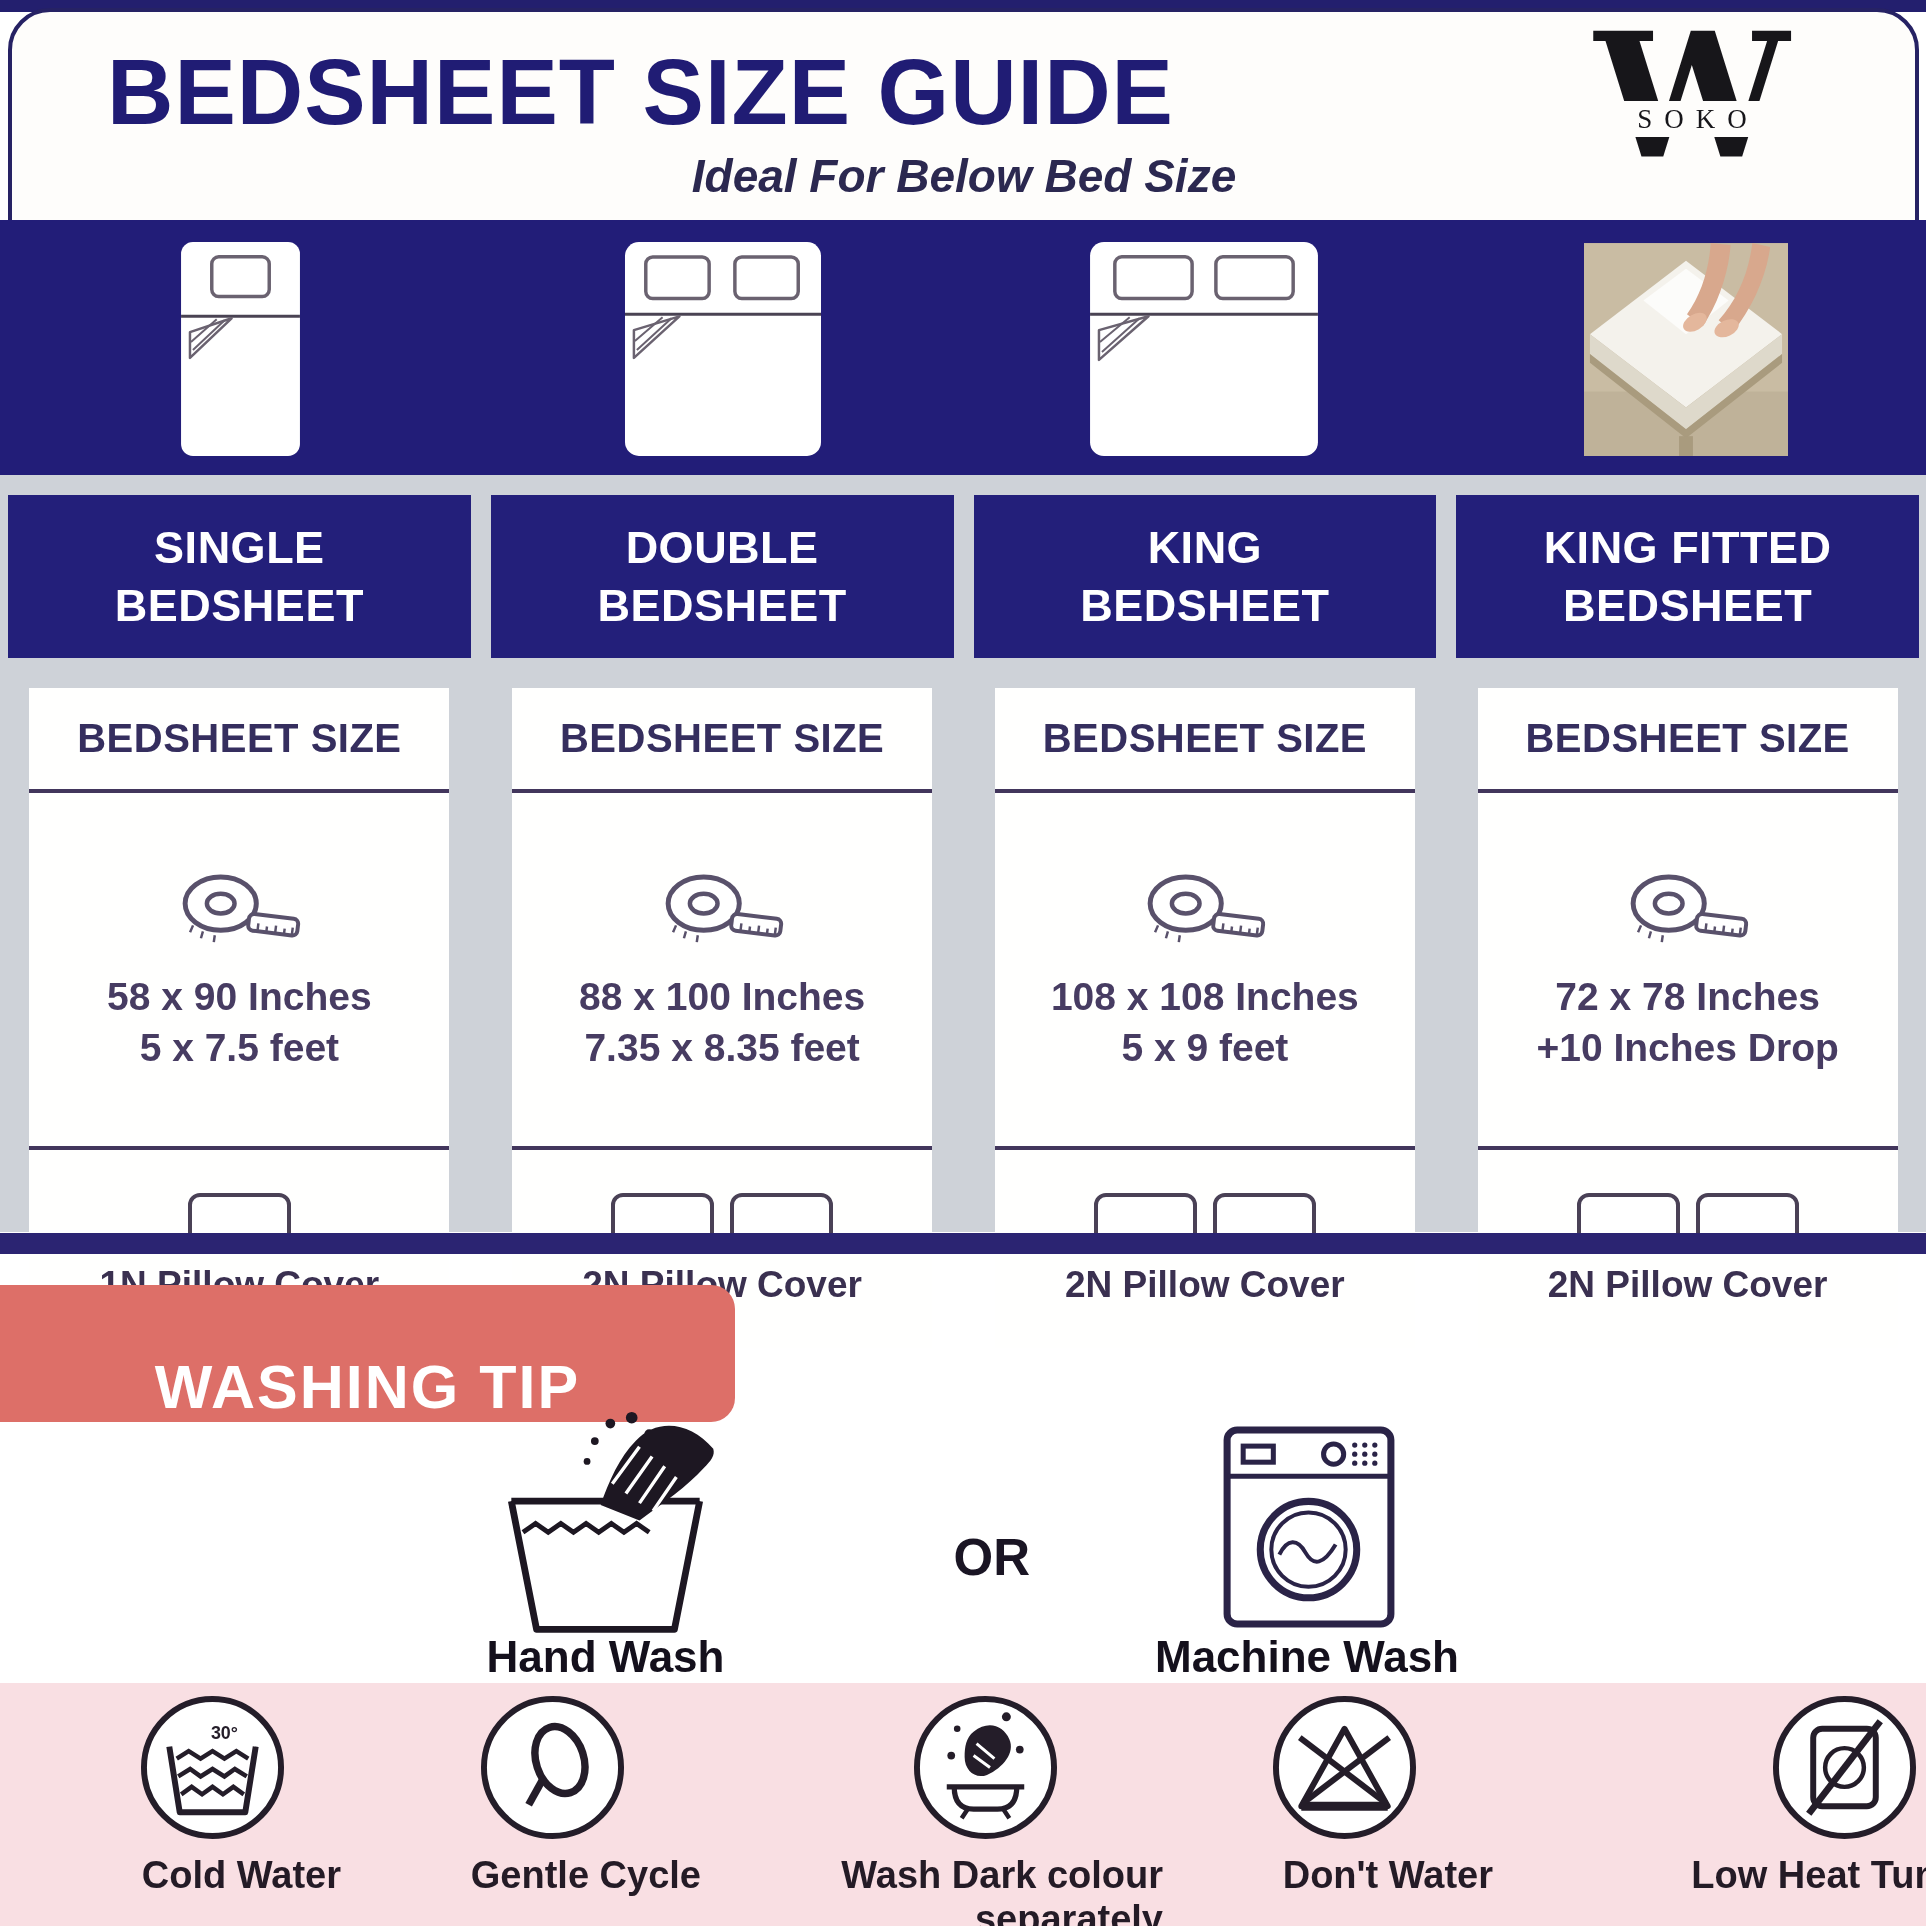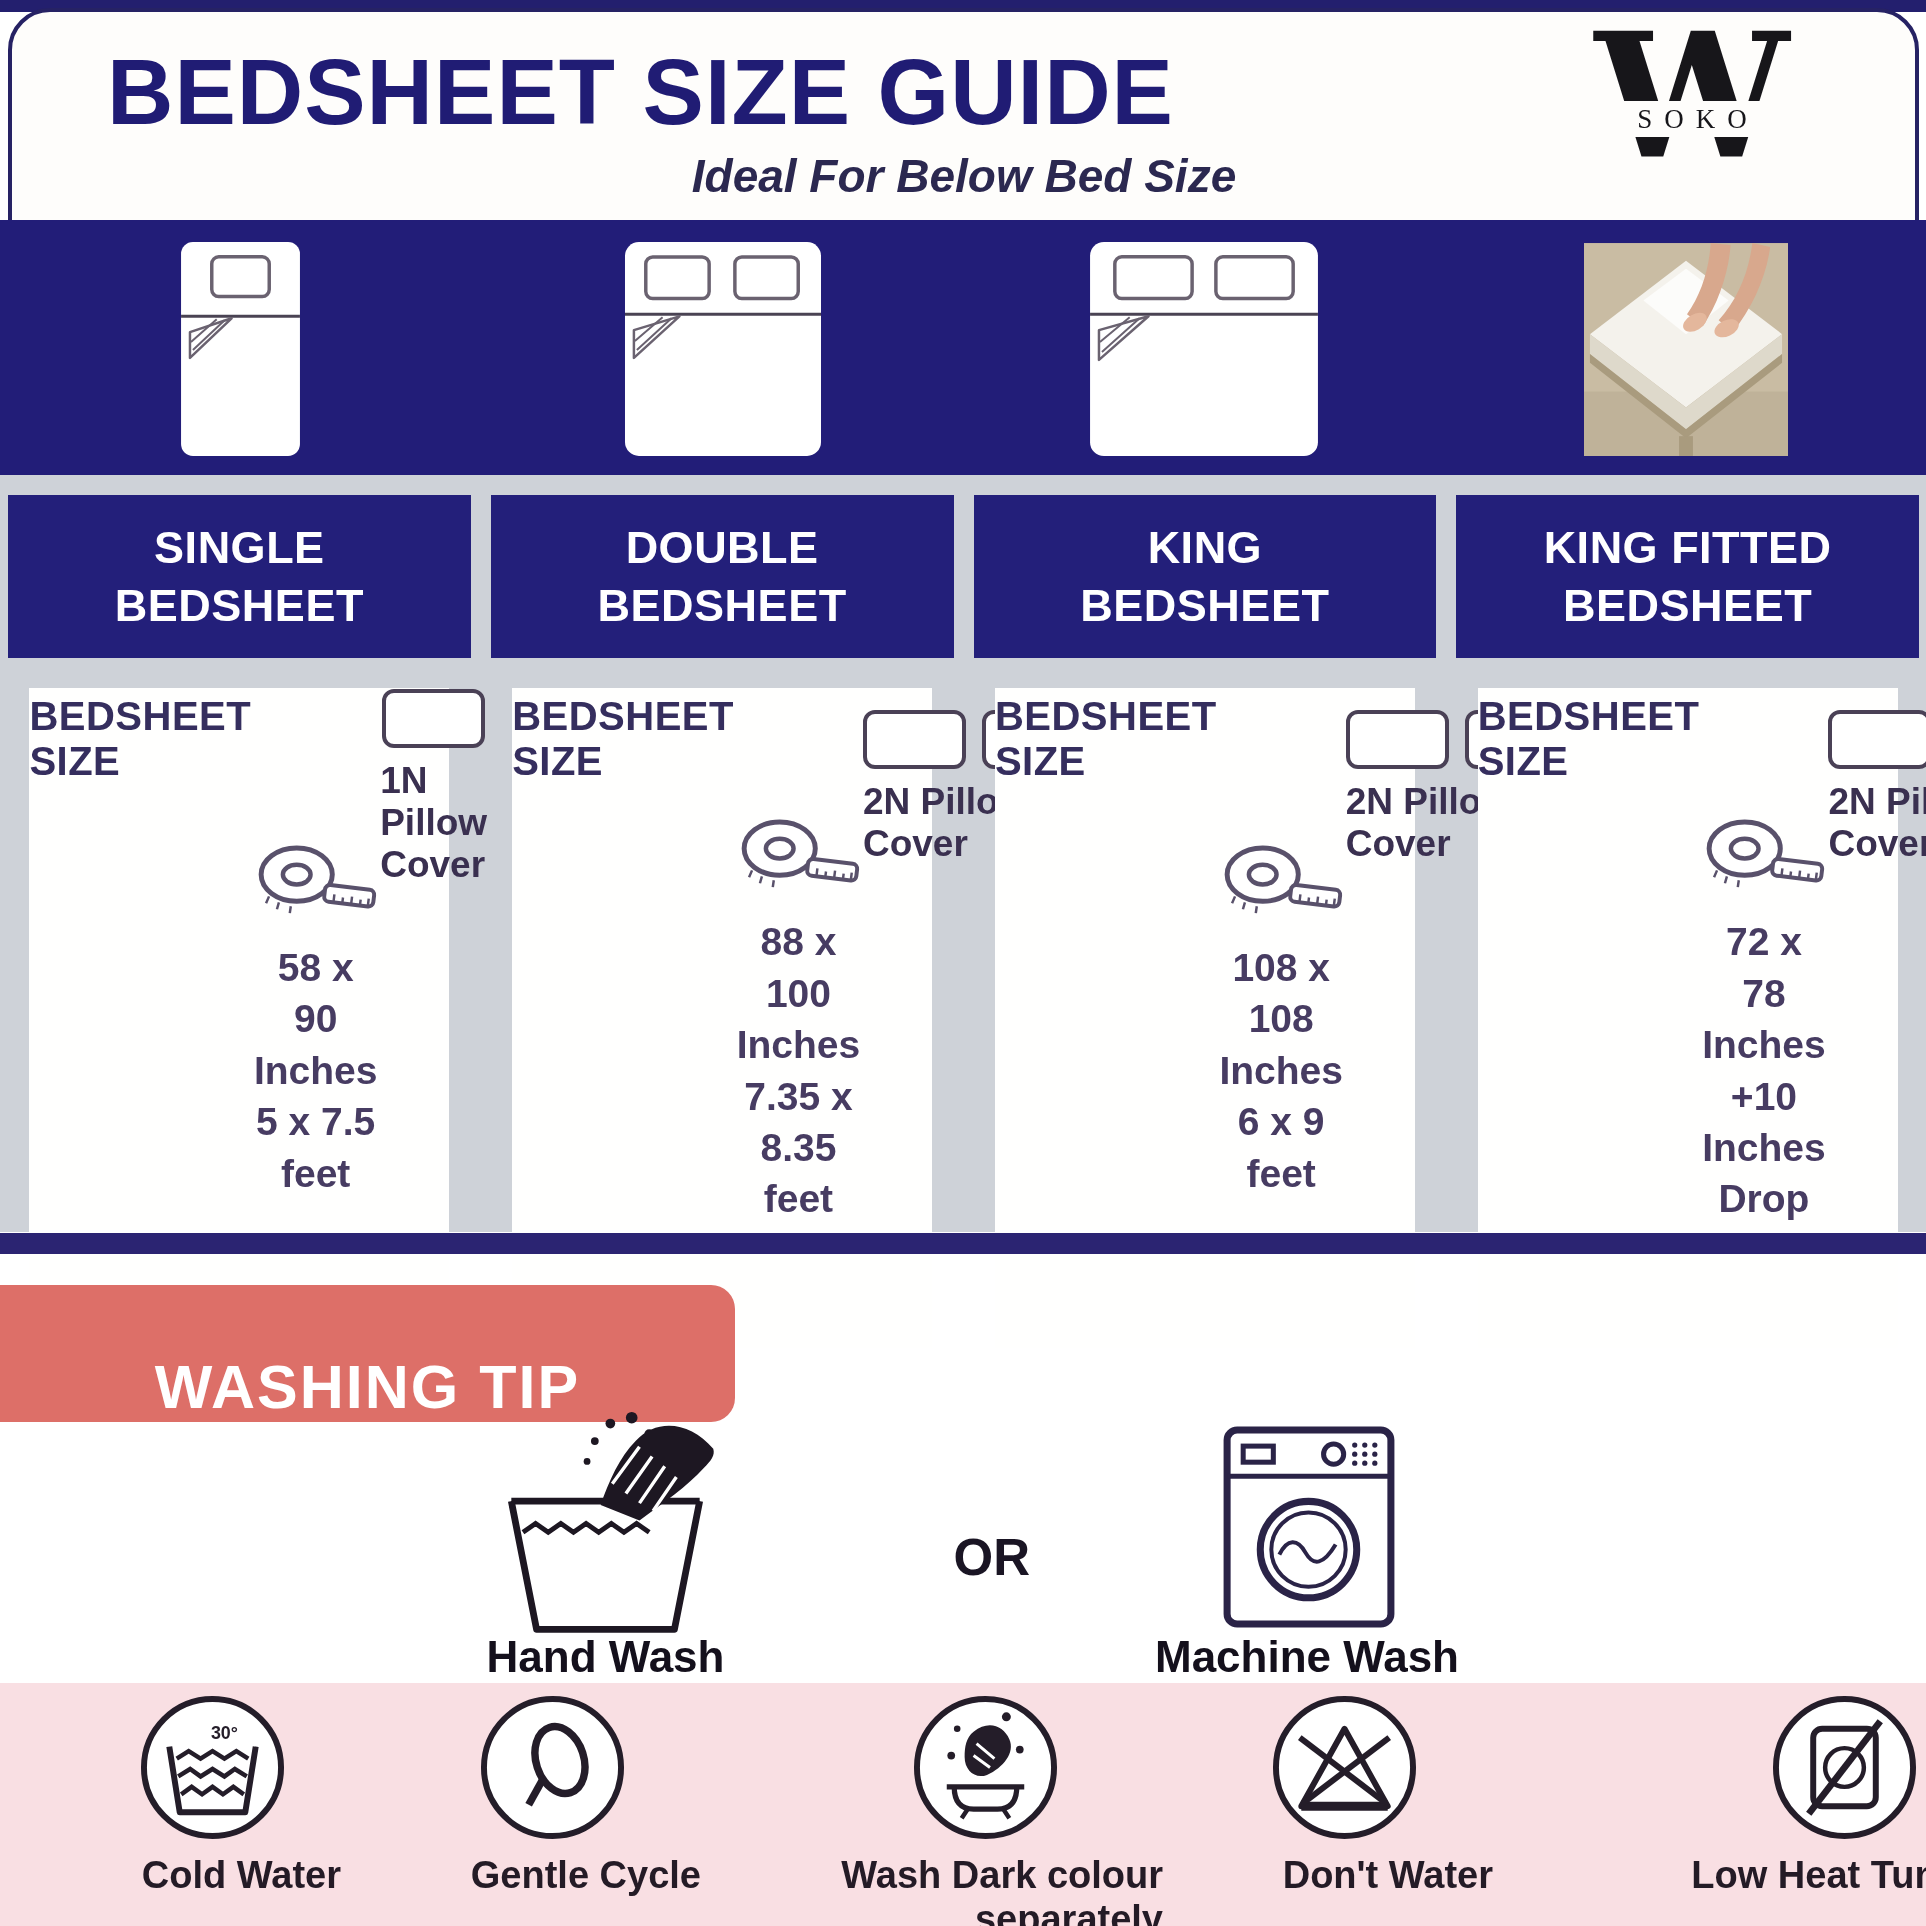--- a/index.html
+++ b/index.html
@@ -43,21 +43,21 @@
   .gray-region{position:absolute;top:475px;left:0;width:1927px;height:757px;background:#ced2d8;}
   .col-headers{position:absolute;top:495px;left:8px;width:1911px;height:163px;display:flex;gap:20px;border-radius:19px;}
   .col-header{
     flex:1;background:#231f7a;color:#ffffff;display:flex;flex-direction:column;
     align-items:center;justify-content:center;font-weight:800;font-size:45px;
     line-height:1.28;letter-spacing:0.5px;text-align:center;
   }
   .cards{position:absolute;top:688px;left:8px;width:1911px;height:525px;display:flex;gap:20px;}
   .card-slot{flex:1;display:flex;justify-content:center;}
   .card{
-    width:420px;height:660px;background:#fffffe;display:flex;
+    width:420px;height:660px;background:#fffffe;display:flex;flex-direction:column;
   }
   .card-title{
     height:101px;display:flex;align-items:center;justify-content:center;
     font-size:40px;font-weight:800;letter-spacing:0.5px;color:#352e5e;
   }
   .card-hr{height:4px;background:#42365c;}
   .card-mid{
     flex:1;display:flex;flex-direction:column;align-items:center;justify-content:center;
     padding:14px 0 10px 0;
   }
@@ -262,21 +262,21 @@
             <ellipse cx="46" cy="34" rx="36" ry="27" fill="#ffffff" stroke="#59516b" stroke-width="5"></ellipse>
             <ellipse cx="46" cy="34" rx="14" ry="10" fill="#ffffff" stroke="#59516b" stroke-width="4.5"></ellipse>
             <path d="M18,56 l-3,7 M28,62 l-2,7 M40,66 l-1,7" stroke="#59516b" stroke-width="2.5"></path>
             <g transform="rotate(7 100 56)">
               <rect x="74" y="47" width="50" height="17" rx="5" fill="#ffffff" stroke="#59516b" stroke-width="4"></rect>
               <path d="M84,56 v8 M93,58 v6 M102,56 v8 M111,58 v6 M119,56 v8" stroke="#59516b" stroke-width="2.5"></path>
             </g>
           </svg>
           <div class="size-lines">
             <div>108 x 108 Inches</div>
-            <div>6 x 9 feet</div>
+            <div>5 x 9 feet</div>
           </div>
         </div>
         <div class="card-hr"></div>
         <div class="card-bottom">
           <div class="pillow-row">
             <div class="pillow-box"></div>
             <div class="pillow-box"></div>
           </div>
           <div class="pillow-label">2N Pillow Cover</div>
         </div>

